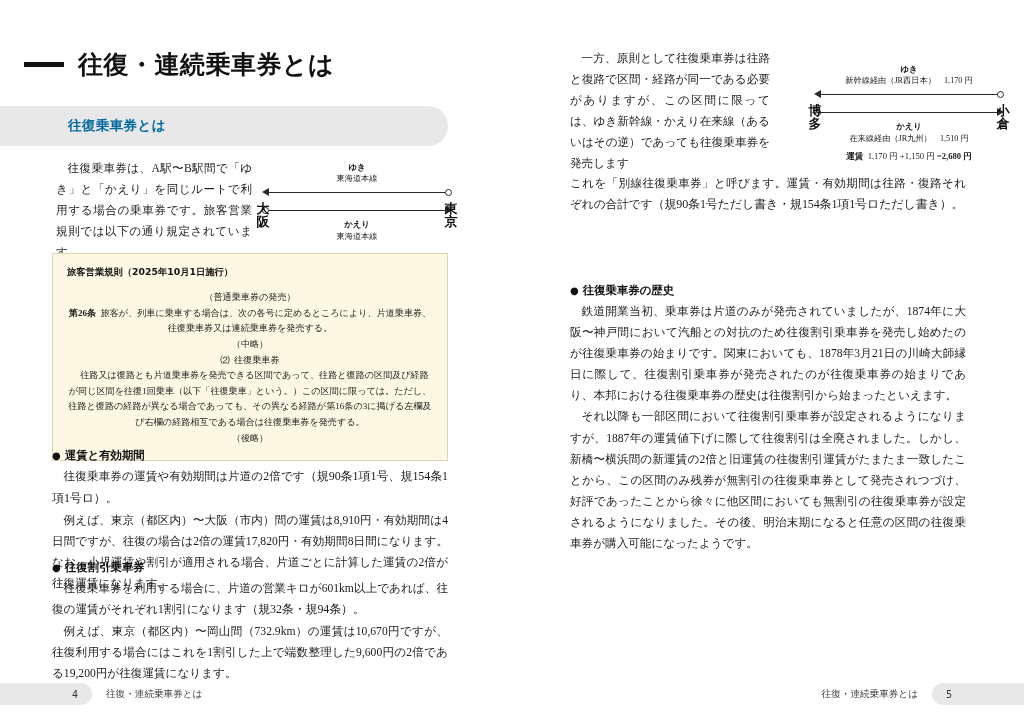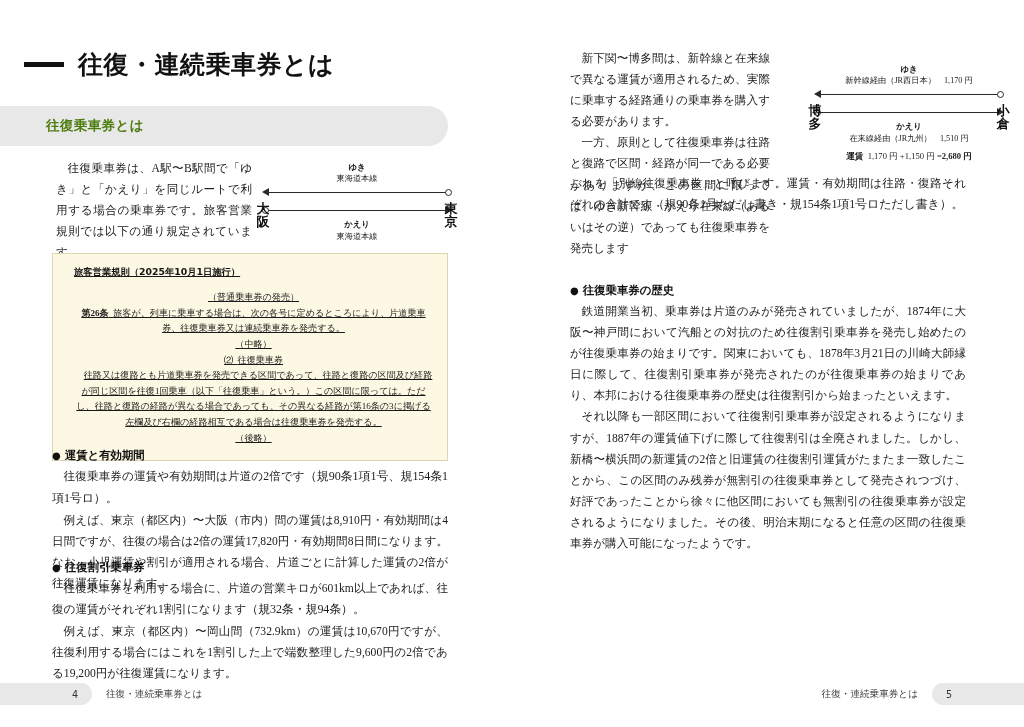--- a/index.html
+++ b/index.html
@@ -60,22 +60,22 @@
     height: 40px;
     background: #e8e8e8;
     border-radius: 0 22px 22px 0;
     display: flex;
     align-items: center;
   }
   .section-band-label {
     font-family: "DejaVu Sans", "Liberation Sans", sans-serif;
     font-size: 13.5px;
     font-weight: bold;
-    color: #4d7c0f;
-    margin-left: 46px;
+    color: #0369a1;
+    margin-left: 68px;
     letter-spacing: 0.03em;
   }
 
   
   .body-text {
     font-size: 11.6px;
     line-height: 1.82;
     text-align: justify;
     text-justify: inter-character;
     color: #1c1c1c;
@@ -158,22 +158,21 @@
 
   
   .reg-box {
     position: absolute;
     left: 52px;
     top: 253px;
     width: 396px;
     box-sizing: border-box;
     background: #fdf8e3;
     border: 1px solid #ded6b3;
-    padding: 12px 14px 14px 21px;
-    text-decoration: underline;
+    padding: 12px 14px 14px 14px;
   }
   .reg-title {
     font-family: "DejaVu Sans", "Liberation Sans", sans-serif;
     font-size: 9.3px;
     font-weight: bold;
     margin-bottom: 11px;
     color: #141414;
   }
   .reg-body {
     font-size: 9.1px;
@@ -319,21 +318,20 @@
         <span>4</span>
       </div>
       <div class="foot-label">往復・連続乗車券とは</div>
     </div>
   </div>
 
   <div class="col col-right">
 
     <div class="r-sec" style="left:58px; top:48px; width:200px;">
       <div class="body-text">
-        <p class="indent"><span>新下関〜博多間は、新幹線と在来線で異なる運賃が適用されるため、実際に乗車する経路通りの乗車券を購入する必要があります。</span></p>
         <p class="indent"><span>一方、原則として往復乗車券は往路と復路で区間・経路が同一である必要がありますが、この区間に限っては、ゆき新幹線・かえり在来線（あるいはその逆）であっても往復乗車券を発売します</span></p>
       </div>
     </div>
 
     <div class="diagram" style="left:302px; top:64px; width:190px;">
       <div class="diag-cap">
         <div class="strong">ゆき</div>
         <div>新幹線経由（JR西日本）　1,170 円</div>
       </div>
       <div class="diag-line" style="margin-top:2px;">

